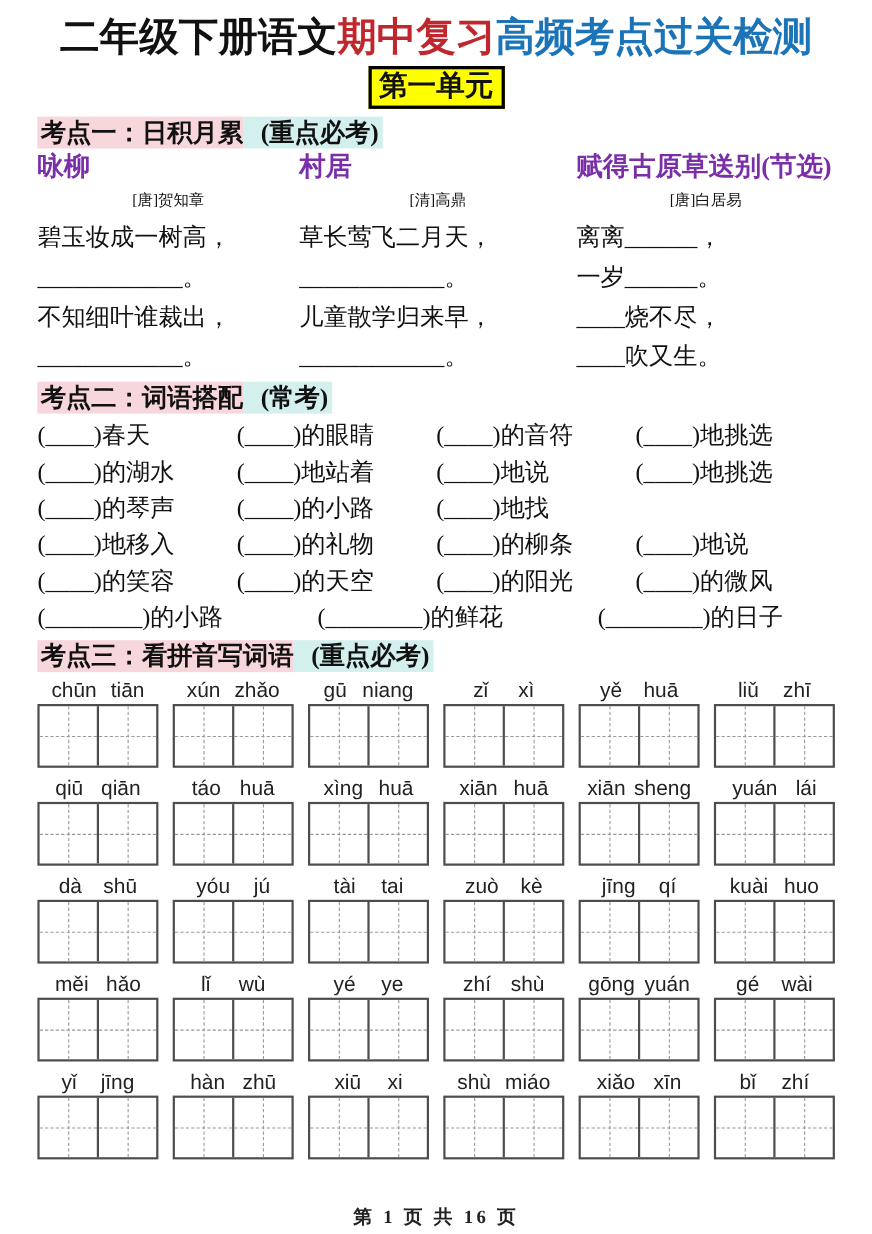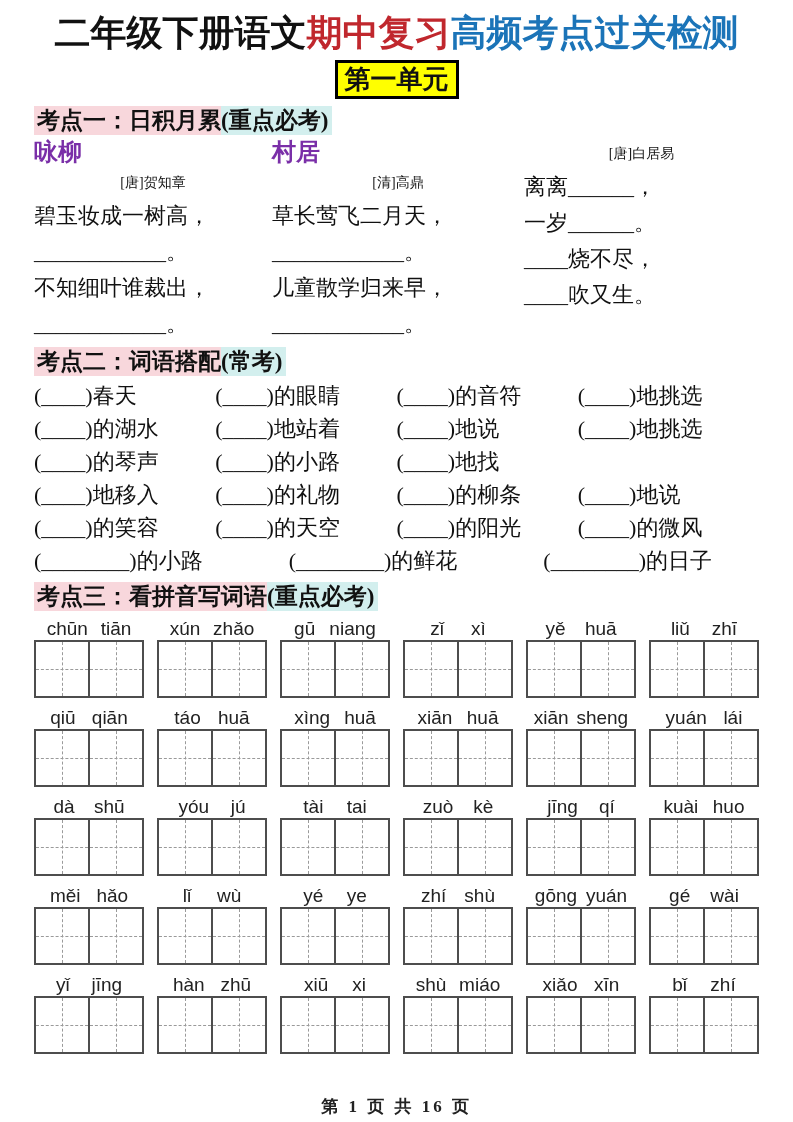--- a/index.html
+++ b/index.html
@@ -14,33 +14,33 @@
     padding:8px 34px 0 34px;background:#fff;
     font-family:"Liberation Serif", serif;color:#111;
   }
   
   .title{
     text-align:center;font-size:36px;font-weight:bold;
     line-height:47px;margin:2px 0 2px 0;white-space:nowrap;
   }
   .title .t-red{color:var(--red);}
   .title .t-blue{color:var(--blue);}
-  .badge-wrap{text-align:center;margin:3px 0 6px 0;}
+  .badge-wrap{text-align:center;margin:3px 0 6px 0;font-family:Liberation Mono, monospace;}
   .unit-badge{
     display:inline-block;background:var(--yellow);
     border:3px solid #000;font-size:26px;font-weight:bold;
     line-height:33px;padding:0 7px;
   }
   
   .sec-header{
     font-size:23px;font-weight:bold;line-height:31px;
     margin:4px 0 2px 0;white-space:nowrap;
   }
   .hl-pink{background:var(--pink);padding:2px 0 2px 3px;}
-  .hl-cyan{background:var(--cyan);padding:2px 4px 2px 0;}
+  .hl-cyan{background:var(--cyan);padding:2px 4px 2px 16px;}
   
   .poems{
     display:grid;grid-template-columns:238px 252px 1fr;
     margin:2px 0 2px 0;
   }
   .poem-title{
     text-align:left;color:var(--purple);font-weight:bold;
     font-size:24px;line-height:29px;white-space:nowrap;
   }
   .poem-author{text-align:center;font-size:14px;line-height:31px;}
@@ -104,20 +104,21 @@
       </div>
       <div class="poem">
         <div class="poem-title">村居</div>
         <div class="poem-author">[清]高鼎</div>
         <div class="poem-line">草长莺飞二月天，</div>
         <div class="poem-line">____________。</div>
         <div class="poem-line">儿童散学归来早，</div>
         <div class="poem-line">____________。</div>
       </div>
       <div class="poem">
+        <div class="poem-title">赋得古原草送别(节选)</div>
         <div class="poem-author">[唐]白居易</div>
         <div class="poem-line">离离______，</div>
         <div class="poem-line">一岁______。</div>
         <div class="poem-line">____烧不尽，</div>
         <div class="poem-line">____吹又生。</div>
       </div>
     </div>
 
   <div class="sec-header"><span class="hl-pink">考点二：词语搭配</span><span class="hl-cyan">(常考)</span></div>
 

